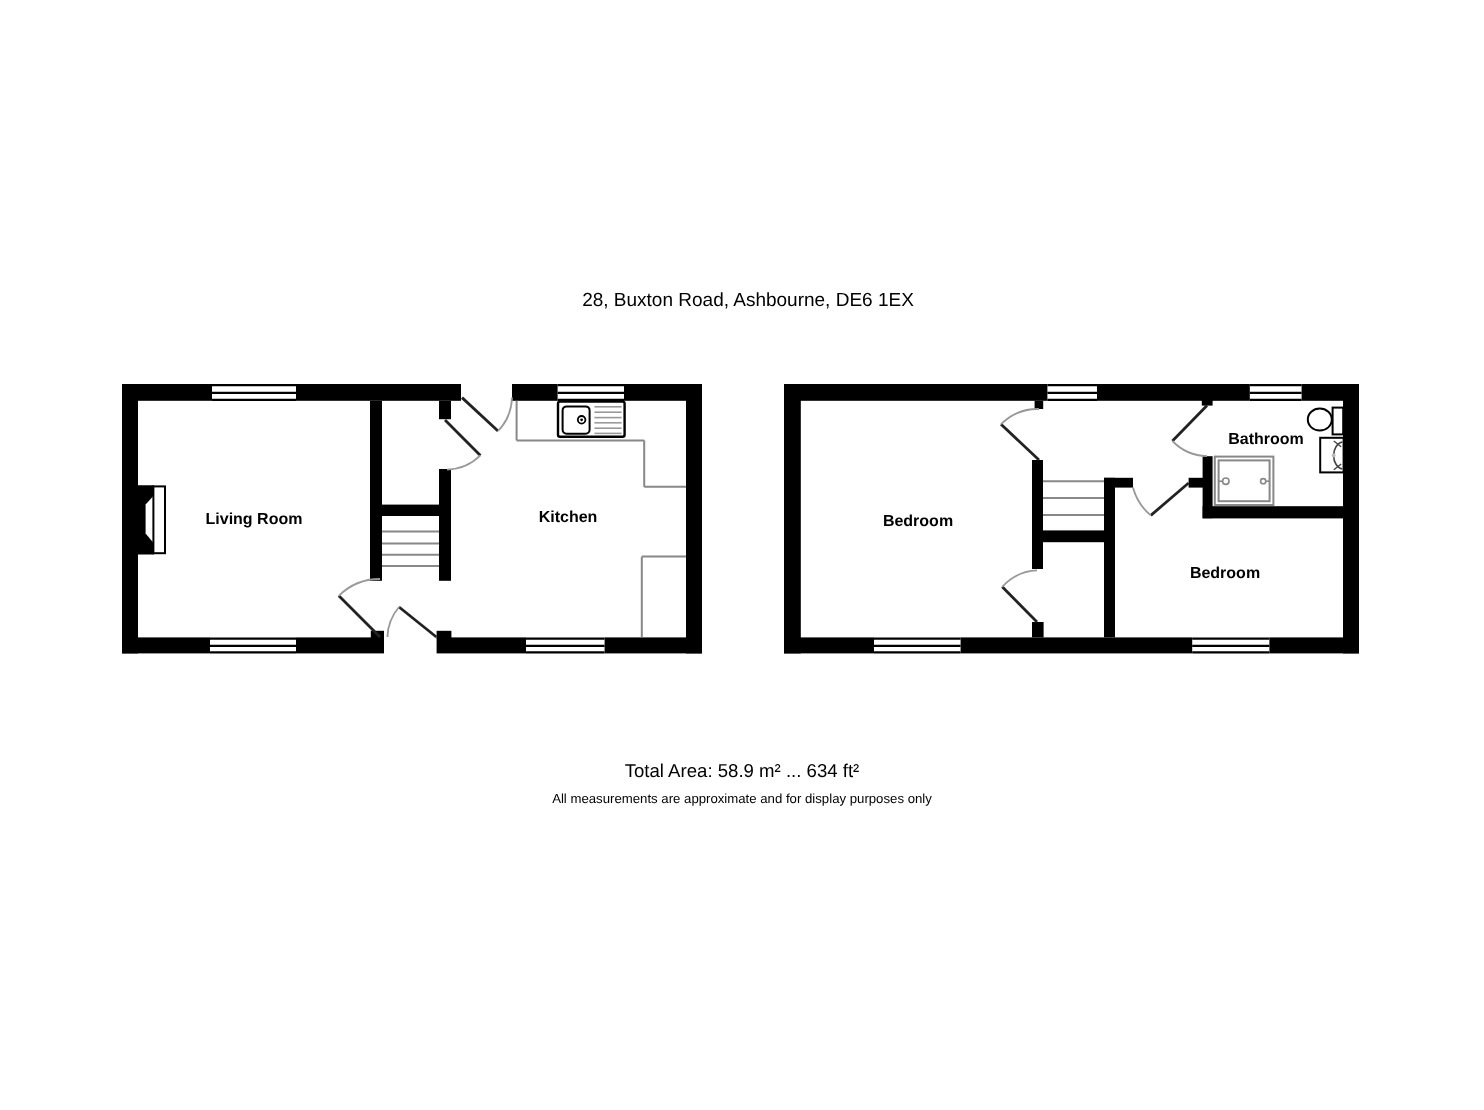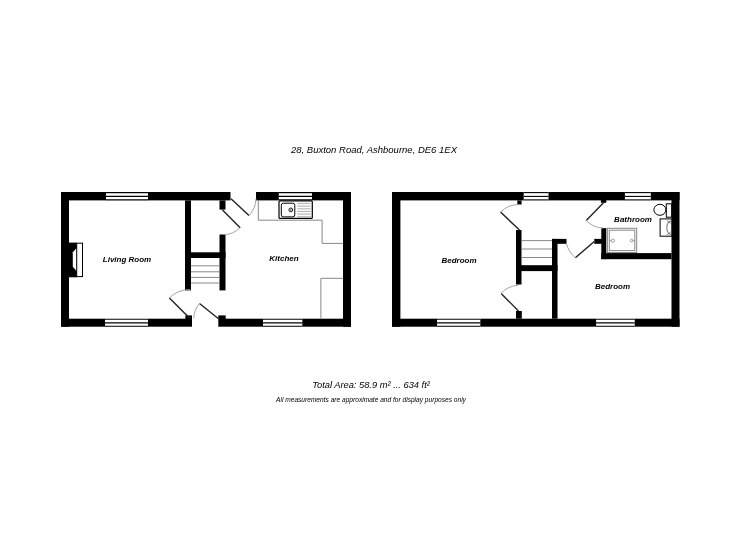--- a/index.html
+++ b/index.html
@@ -1,16 +1,16 @@
 <!DOCTYPE html>
 <html><head>
 <meta charset="utf-8">
 <style>
   html,body{margin:0;padding:0;background:#fff;}
-  .page{width:742px;height:410px;position:relative;font-family:"Liberation Sans",sans-serif;font-style:italic;}
+  .page{width:742px;height:410px;position:relative;font-family:"Liberation Sans",sans-serif;}
   svg{display:block;}
   text{font-family:"Liberation Sans",sans-serif;fill:#000;}
 </style>
 </head>
 <body>
 <div class="page">
 <svg width="742" height="555" viewBox="0 0 742 555">
 
 <rect x="0" y="0" width="742" height="555" fill="#ffffff"></rect>
 

